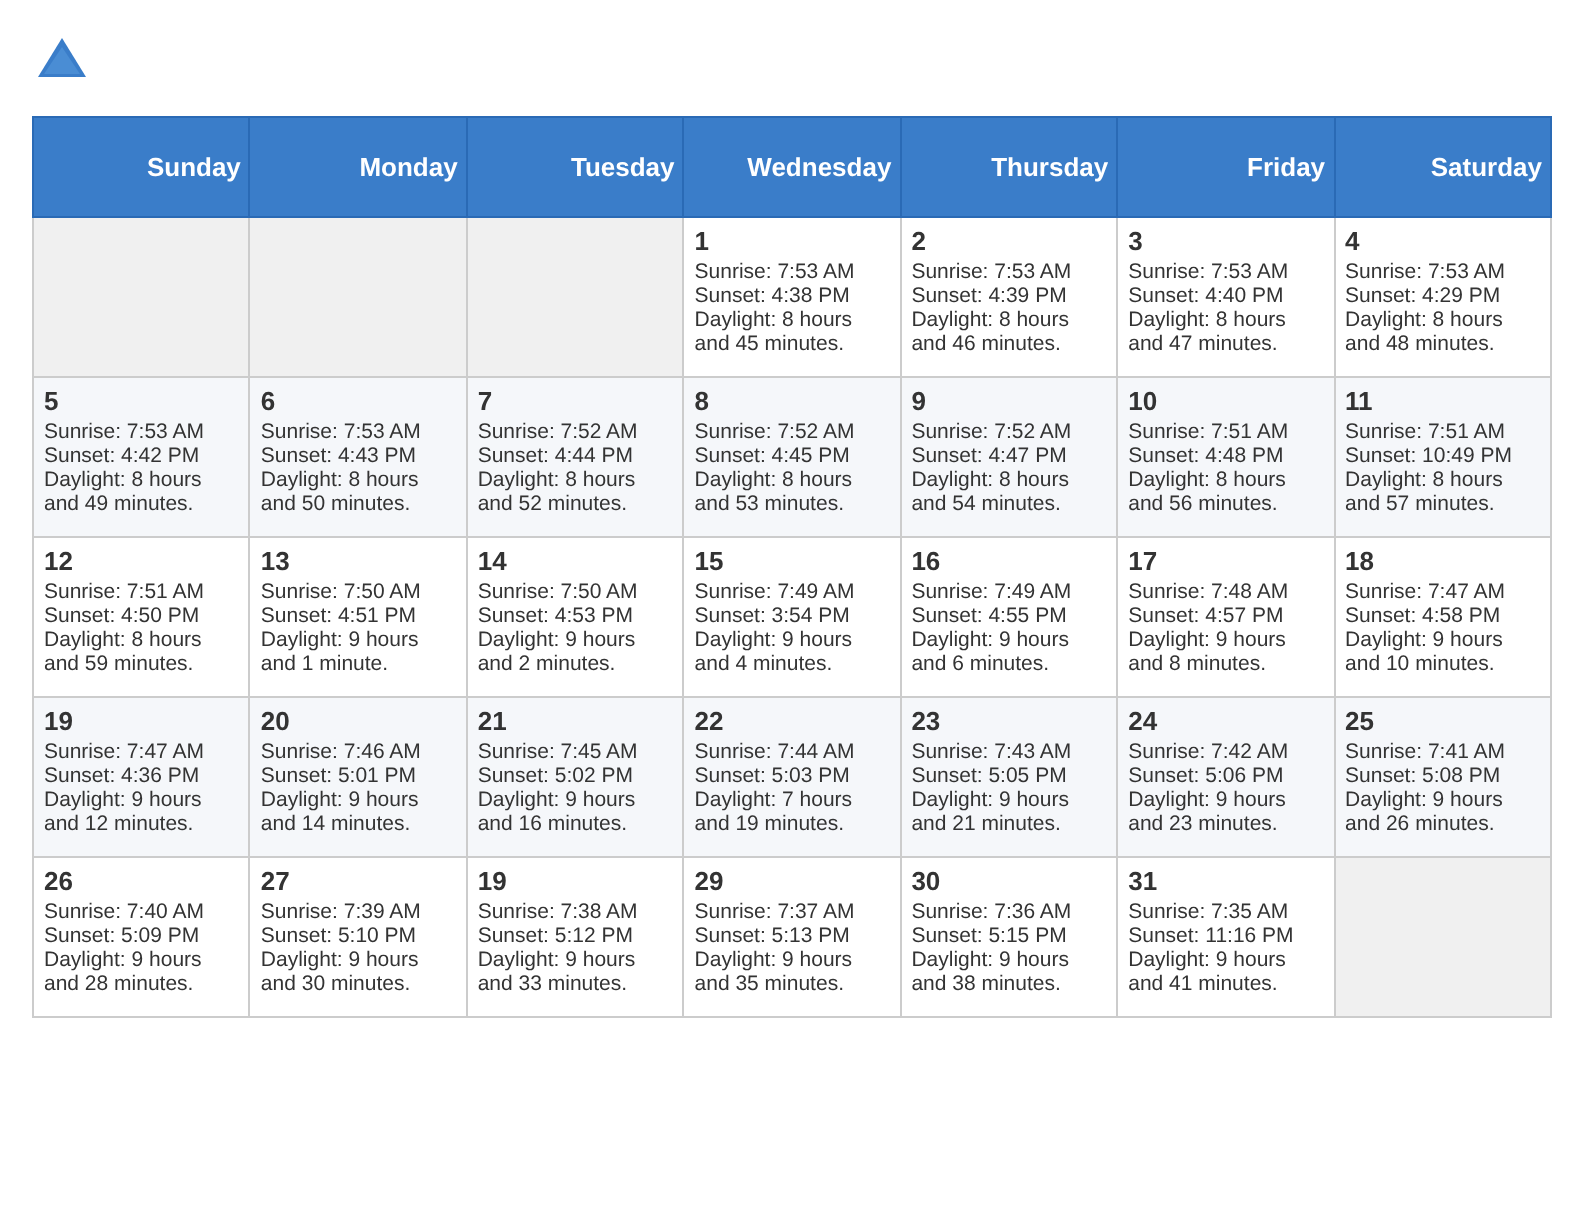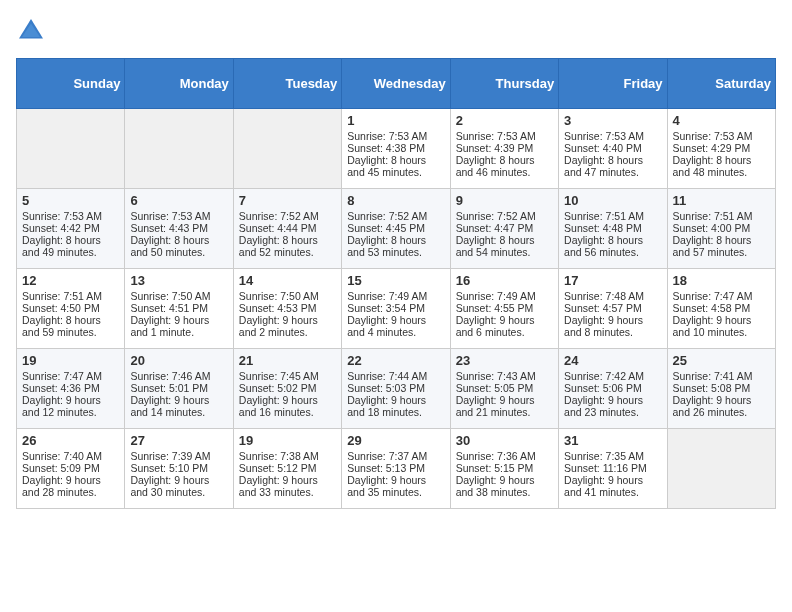--- a/index.html
+++ b/index.html
@@ -130,36 +130,36 @@
         <td><span class="day-num">3</span><span>Sunrise: 7:53 AM</span><br><span>Sunset: 4:40 PM</span><br><span>Daylight: 8 hours and 47 minutes.</span></td>
         <td><span class="day-num">4</span><span>Sunrise: 7:53 AM</span><br><span>Sunset: 4:29 PM</span><br><span>Daylight: 8 hours and 48 minutes.</span></td>
       </tr>
       <tr>
         <td><span class="day-num">5</span><span>Sunrise: 7:53 AM</span><br><span>Sunset: 4:42 PM</span><br><span>Daylight: 8 hours and 49 minutes.</span></td>
         <td><span class="day-num">6</span><span>Sunrise: 7:53 AM</span><br><span>Sunset: 4:43 PM</span><br><span>Daylight: 8 hours and 50 minutes.</span></td>
         <td><span class="day-num">7</span><span>Sunrise: 7:52 AM</span><br><span>Sunset: 4:44 PM</span><br><span>Daylight: 8 hours and 52 minutes.</span></td>
         <td><span class="day-num">8</span><span>Sunrise: 7:52 AM</span><br><span>Sunset: 4:45 PM</span><br><span>Daylight: 8 hours and 53 minutes.</span></td>
         <td><span class="day-num">9</span><span>Sunrise: 7:52 AM</span><br><span>Sunset: 4:47 PM</span><br><span>Daylight: 8 hours and 54 minutes.</span></td>
         <td><span class="day-num">10</span><span>Sunrise: 7:51 AM</span><br><span>Sunset: 4:48 PM</span><br><span>Daylight: 8 hours and 56 minutes.</span></td>
-        <td><span class="day-num">11</span><span>Sunrise: 7:51 AM</span><br><span>Sunset: 4:00 PM</span><br><span>Daylight: 8 hours and 57 minutes.</span></td>
+        <td><span class="day-num">11</span><span>Sunrise: 7:51 AM</span><br><span>Sunset: 10:49 PM</span><br><span>Daylight: 8 hours and 57 minutes.</span></td>
       </tr>
       <tr>
         <td><span class="day-num">12</span><span>Sunrise: 7:51 AM</span><br><span>Sunset: 4:50 PM</span><br><span>Daylight: 8 hours and 59 minutes.</span></td>
         <td><span class="day-num">13</span><span>Sunrise: 7:50 AM</span><br><span>Sunset: 4:51 PM</span><br><span>Daylight: 9 hours and 1 minute.</span></td>
         <td><span class="day-num">14</span><span>Sunrise: 7:50 AM</span><br><span>Sunset: 4:53 PM</span><br><span>Daylight: 9 hours and 2 minutes.</span></td>
         <td><span class="day-num">15</span><span>Sunrise: 7:49 AM</span><br><span>Sunset: 3:54 PM</span><br><span>Daylight: 9 hours and 4 minutes.</span></td>
         <td><span class="day-num">16</span><span>Sunrise: 7:49 AM</span><br><span>Sunset: 4:55 PM</span><br><span>Daylight: 9 hours and 6 minutes.</span></td>
         <td><span class="day-num">17</span><span>Sunrise: 7:48 AM</span><br><span>Sunset: 4:57 PM</span><br><span>Daylight: 9 hours and 8 minutes.</span></td>
         <td><span class="day-num">18</span><span>Sunrise: 7:47 AM</span><br><span>Sunset: 4:58 PM</span><br><span>Daylight: 9 hours and 10 minutes.</span></td>
       </tr>
       <tr>
         <td><span class="day-num">19</span><span>Sunrise: 7:47 AM</span><br><span>Sunset: 4:36 PM</span><br><span>Daylight: 9 hours and 12 minutes.</span></td>
         <td><span class="day-num">20</span><span>Sunrise: 7:46 AM</span><br><span>Sunset: 5:01 PM</span><br><span>Daylight: 9 hours and 14 minutes.</span></td>
         <td><span class="day-num">21</span><span>Sunrise: 7:45 AM</span><br><span>Sunset: 5:02 PM</span><br><span>Daylight: 9 hours and 16 minutes.</span></td>
-        <td><span class="day-num">22</span><span>Sunrise: 7:44 AM</span><br><span>Sunset: 5:03 PM</span><br><span>Daylight: 9 hours and 18 minutes.</span></td>
+        <td><span class="day-num">22</span><span>Sunrise: 7:44 AM</span><br><span>Sunset: 5:03 PM</span><br><span>Daylight: 7 hours and 19 minutes.</span></td>
         <td><span class="day-num">23</span><span>Sunrise: 7:43 AM</span><br><span>Sunset: 5:05 PM</span><br><span>Daylight: 9 hours and 21 minutes.</span></td>
         <td><span class="day-num">24</span><span>Sunrise: 7:42 AM</span><br><span>Sunset: 5:06 PM</span><br><span>Daylight: 9 hours and 23 minutes.</span></td>
         <td><span class="day-num">25</span><span>Sunrise: 7:41 AM</span><br><span>Sunset: 5:08 PM</span><br><span>Daylight: 9 hours and 26 minutes.</span></td>
       </tr>
       <tr>
         <td><span class="day-num">26</span><span>Sunrise: 7:40 AM</span><br><span>Sunset: 5:09 PM</span><br><span>Daylight: 9 hours and 28 minutes.</span></td>
         <td><span class="day-num">27</span><span>Sunrise: 7:39 AM</span><br><span>Sunset: 5:10 PM</span><br><span>Daylight: 9 hours and 30 minutes.</span></td>
         <td><span class="day-num">19</span><span>Sunrise: 7:38 AM</span><br><span>Sunset: 5:12 PM</span><br><span>Daylight: 9 hours and 33 minutes.</span></td>
         <td><span class="day-num">29</span><span>Sunrise: 7:37 AM</span><br><span>Sunset: 5:13 PM</span><br><span>Daylight: 9 hours and 35 minutes.</span></td>
         <td><span class="day-num">30</span><span>Sunrise: 7:36 AM</span><br><span>Sunset: 5:15 PM</span><br><span>Daylight: 9 hours and 38 minutes.</span></td>

